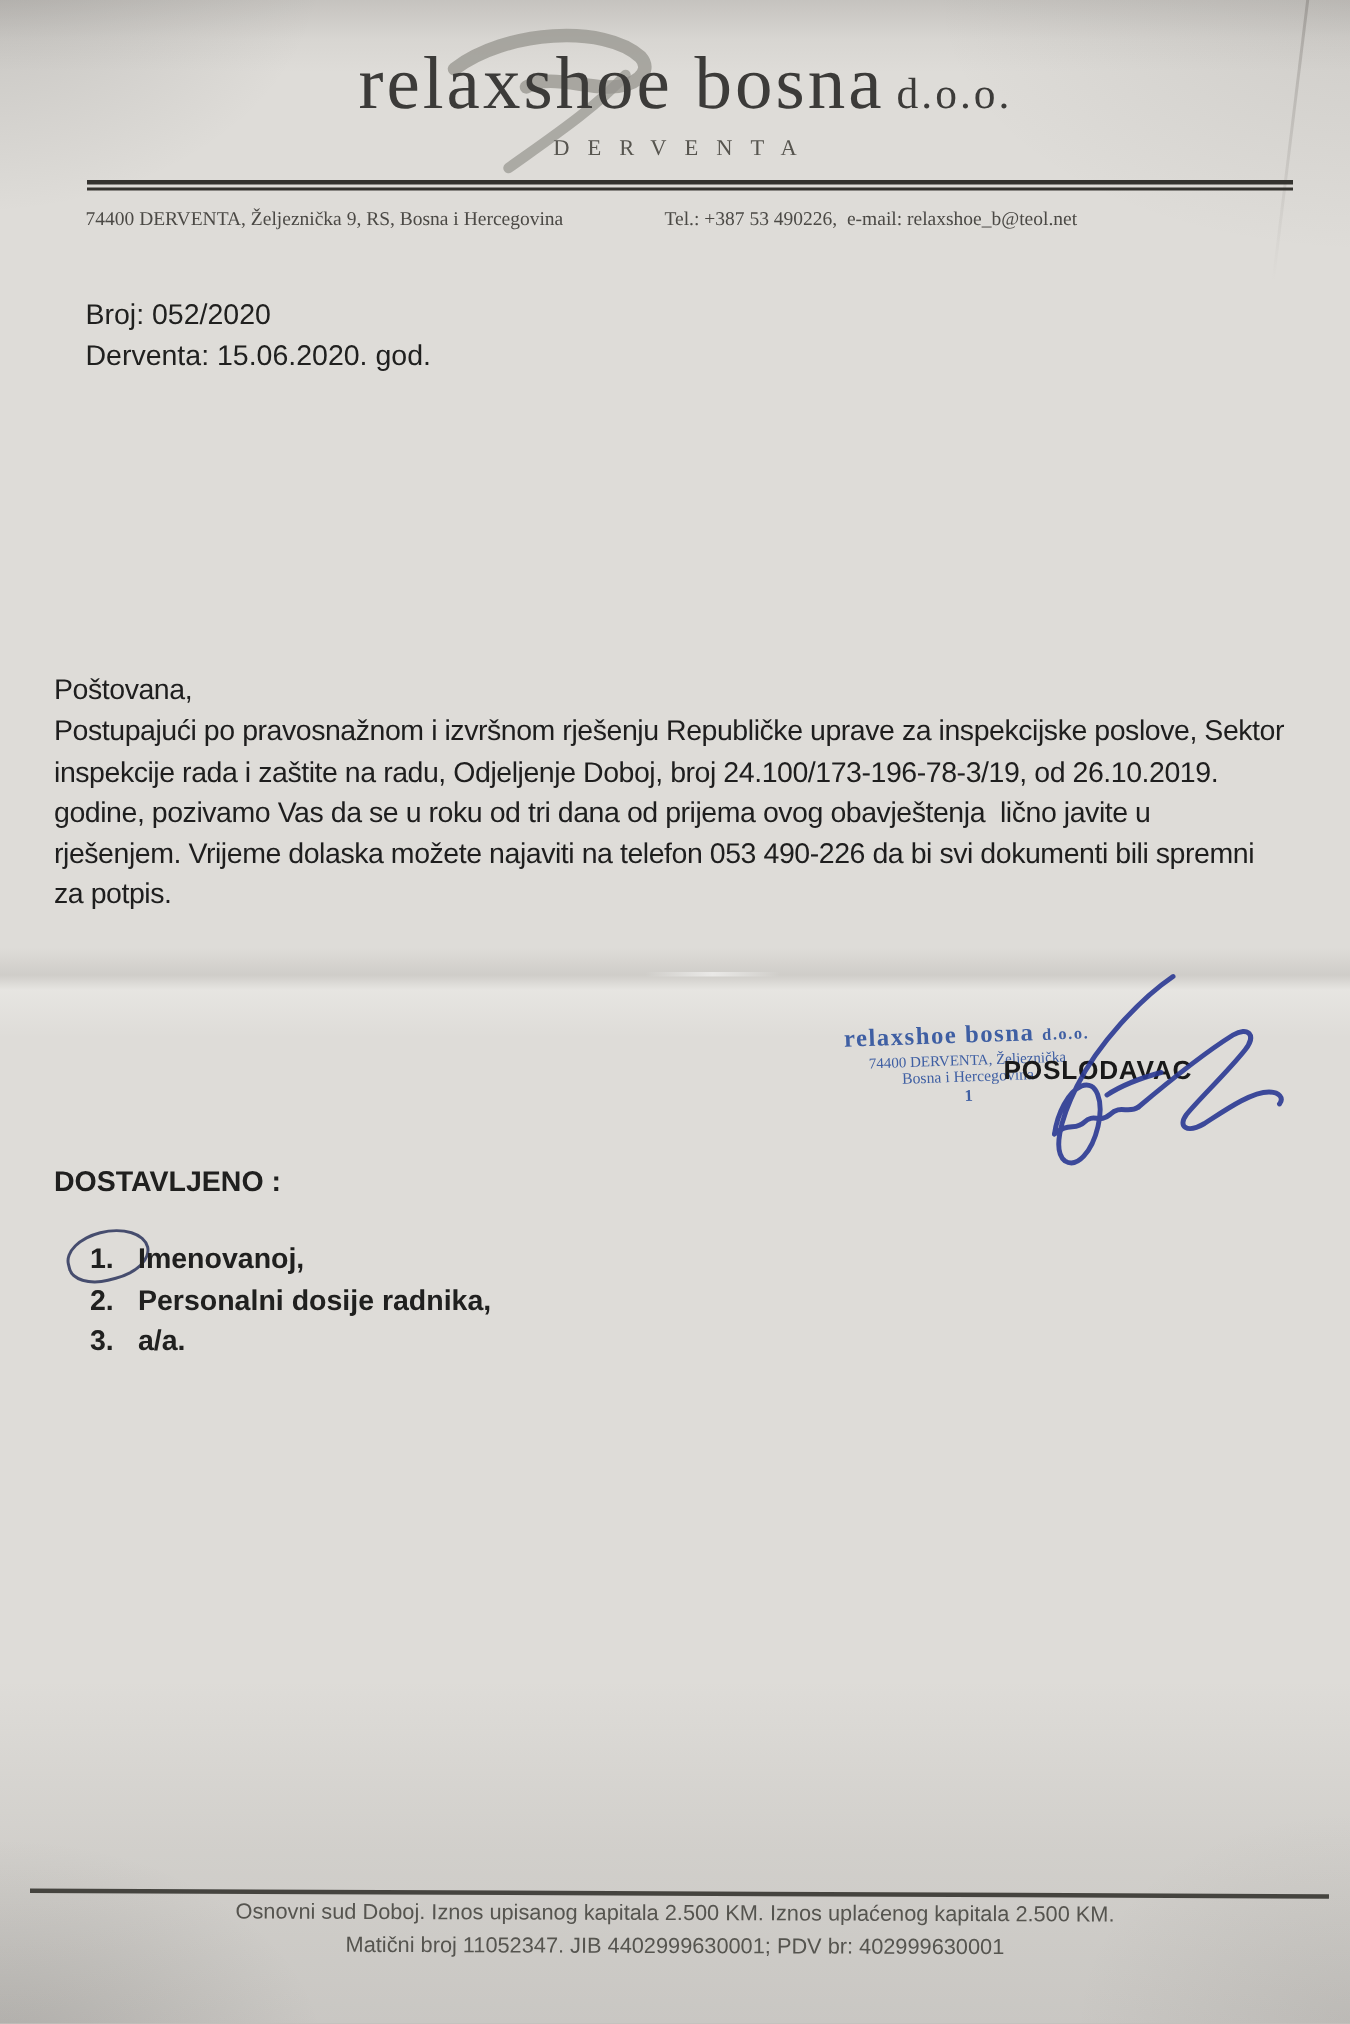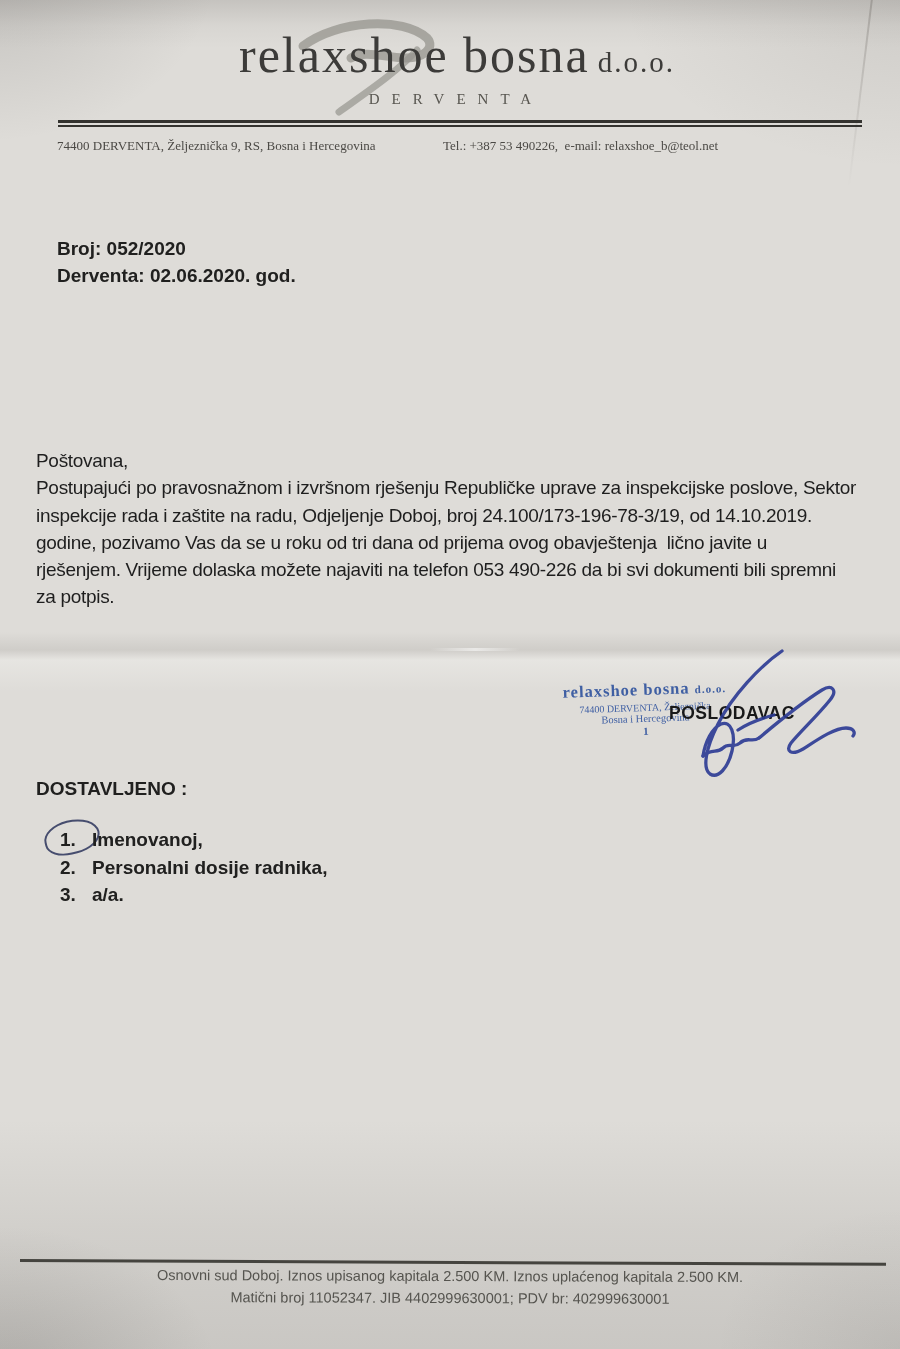--- a/index.html
+++ b/index.html
@@ -31,21 +31,21 @@
     font-family:"Liberation Serif","DejaVu Serif",serif;font-size:15px;letter-spacing:12px;color:#57554f;}
   .rule-double{position:absolute;left:58px;top:120px;width:804px;}
   .rl1{height:3px;background:#34332f;}
   .rl2{height:2px;background:#34332f;margin-top:2px;}
   .contact-row{position:absolute;top:138px;left:0;width:100%;
     font-family:"Liberation Serif","DejaVu Serif",serif;font-size:13px;color:#4b4945;}
   .contact-left{position:absolute;left:57px;top:0;white-space:pre;}
   .contact-right{position:absolute;left:443px;top:0;white-space:pre;}
 
   
-  .ref{position:absolute;left:57px;top:197px;font-size:19px;font-weight:700;line-height:27px;color:#20201f;margin-top:38px;}
+  .ref{position:absolute;left:57px;top:197px;font-size:19px;font-weight:400;line-height:27px;color:#20201f;}
   .recipient{position:absolute;left:46px;top:305px;font-size:19px;font-weight:700;line-height:27.5px;color:#20201f;}
 
   
   .bodytext{position:absolute;left:36px;top:447px;font-size:19px;font-weight:400;
     line-height:27.3px;letter-spacing:-0.3px;color:#1e1e1e;}
   .pline{white-space:pre;}
 
   
   .stamp{position:absolute;left:540px;top:680px;width:210px;text-align:center;transform:rotate(-2deg);
     font-family:"Liberation Serif","DejaVu Serif",serif;color:#3f5fa3;}
@@ -94,28 +94,28 @@
     <div class="rl2"></div>
   </div>
 
   <div class="contact-row">
     <span class="contact-left">74400 DERVENTA, Željeznička 9, RS, Bosna i Hercegovina</span>
     <span class="contact-right">Tel.: +387 53 490226,  e-mail: relaxshoe_b@teol.net</span>
   </div>
 
   <div class="ref">
     <div>Broj: 052/2020</div>
-    <div>Derventa: 02.06.2020. god.</div>
+    <div>Derventa: 15.06.2020. god.</div>
   </div>
 
 
   <div class="bodytext">
     <div class="pline">Poštovana,</div>
     <div class="pline">Postupajući po pravosnažnom i izvršnom rješenju Republičke uprave za inspekcijske poslove, Sektor</div>
-    <div class="pline">inspekcije rada i zaštite na radu, Odjeljenje Doboj, broj 24.100/173-196-78-3/19, od 14.10.2019.</div>
+    <div class="pline">inspekcije rada i zaštite na radu, Odjeljenje Doboj, broj 24.100/173-196-78-3/19, od 26.10.2019.</div>
     <div class="pline">godine, pozivamo Vas da se u roku od tri dana od prijema ovog obavještenja  lično javite u</div>
     <div class="pline">rješenjem. Vrijeme dolaska možete najaviti na telefon 053 490-226 da bi svi dokumenti bili spremni</div>
     <div class="pline">za potpis.</div>
   </div>
 
   <div class="stamp">
     <div class="stamp-l1">
       <span>relaxshoe bosna</span>
       <span class="stamp-suffix">d.o.o.</span>
     </div>

